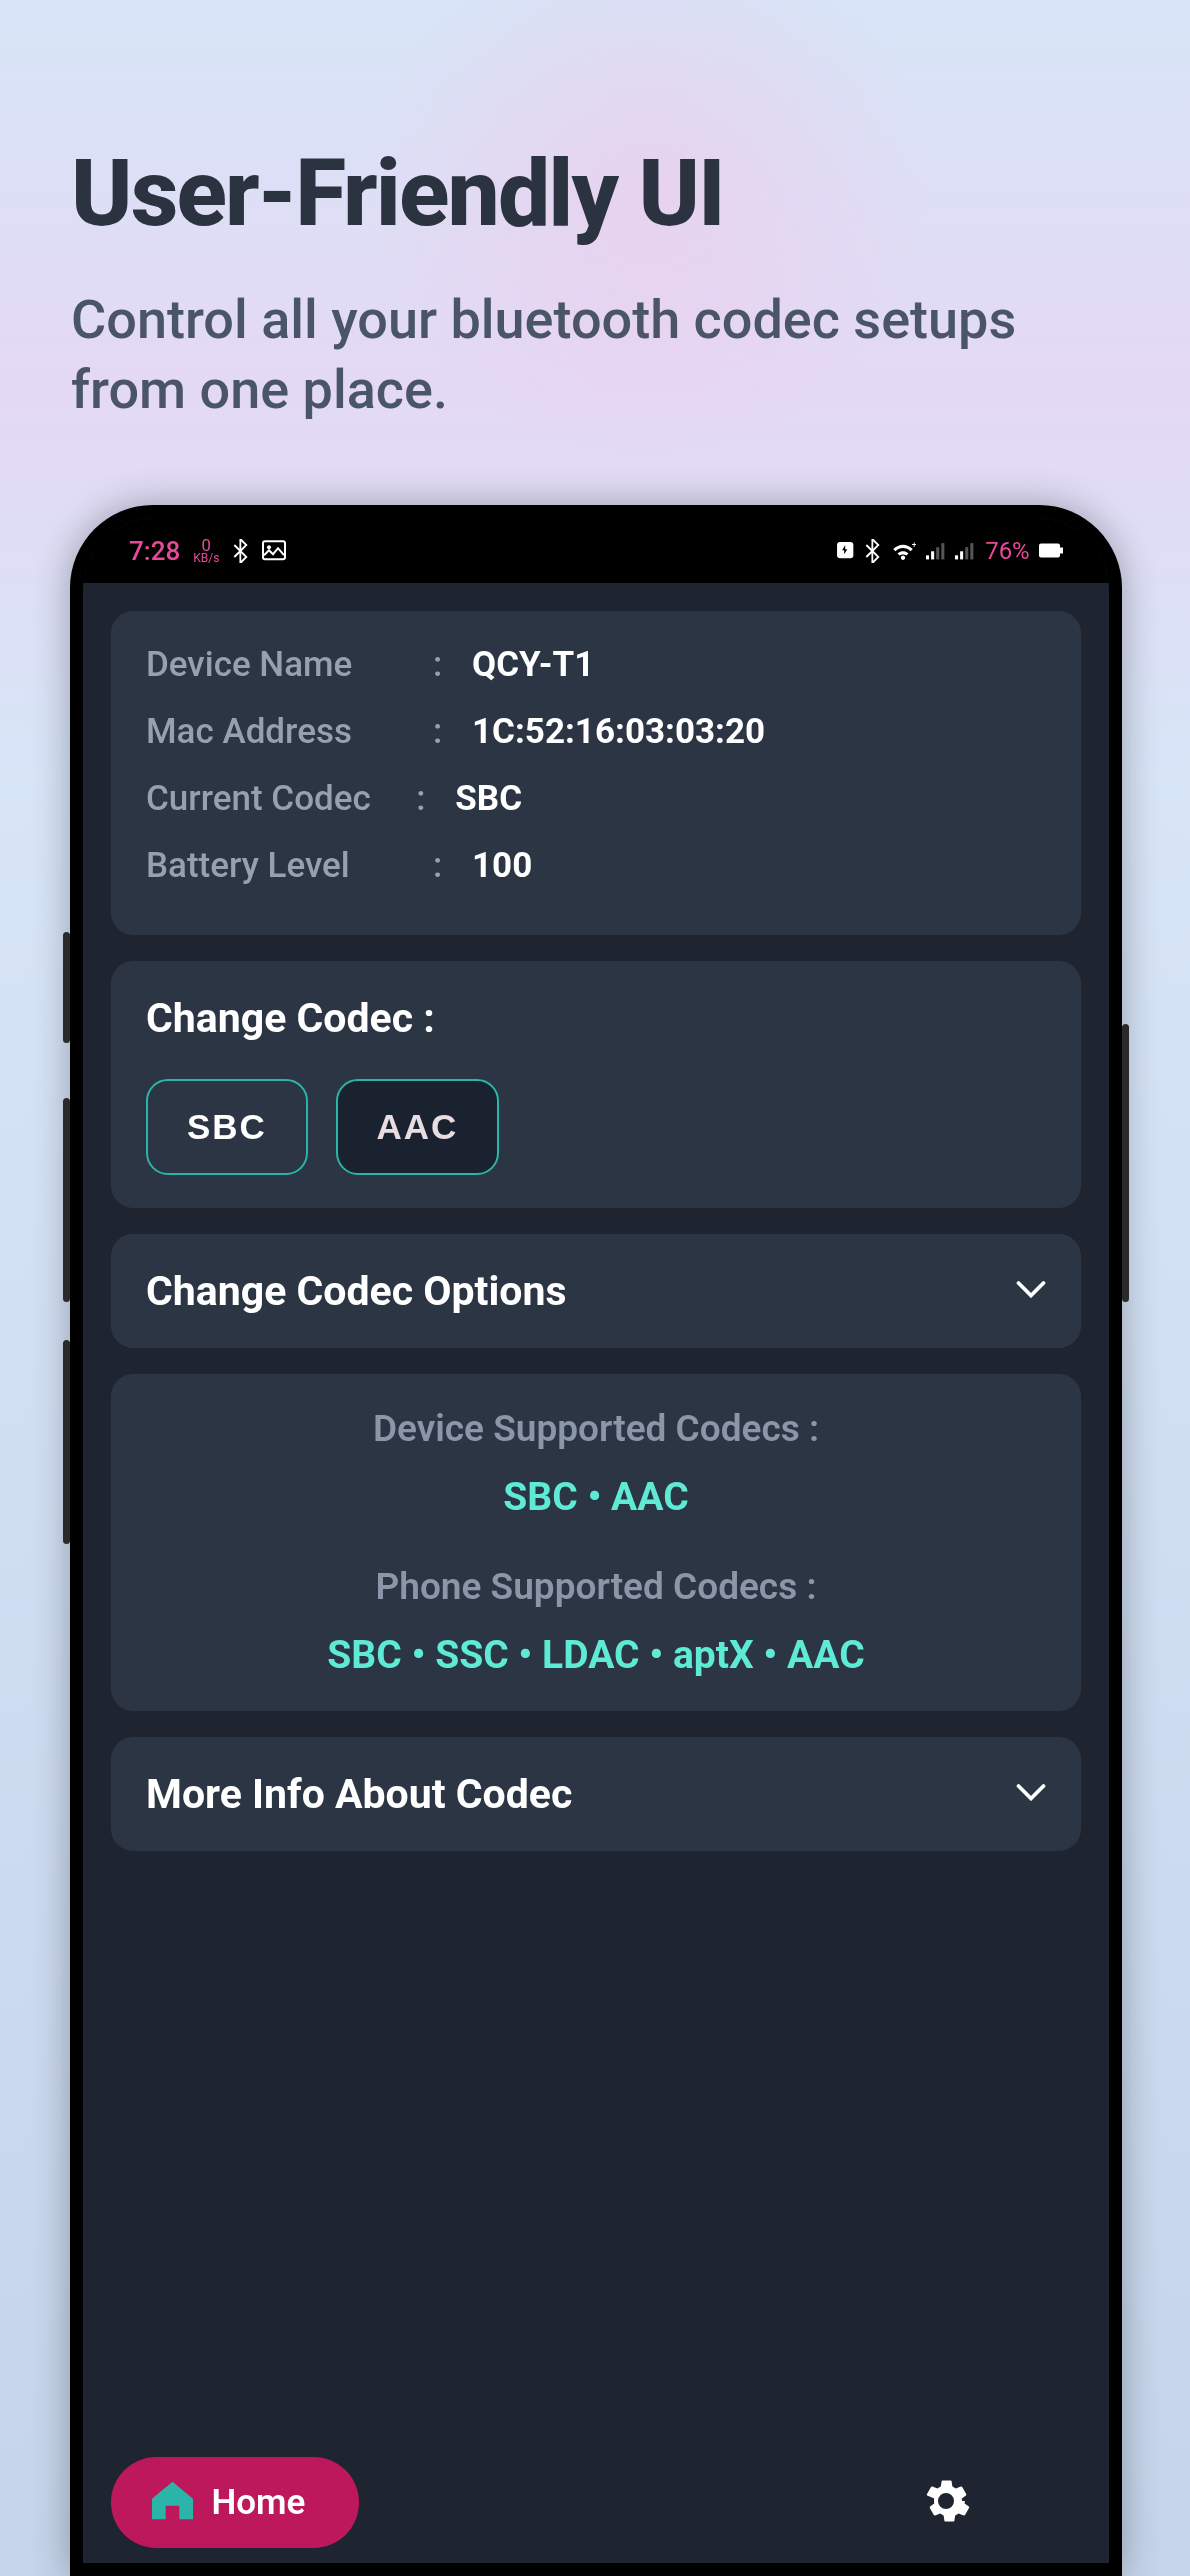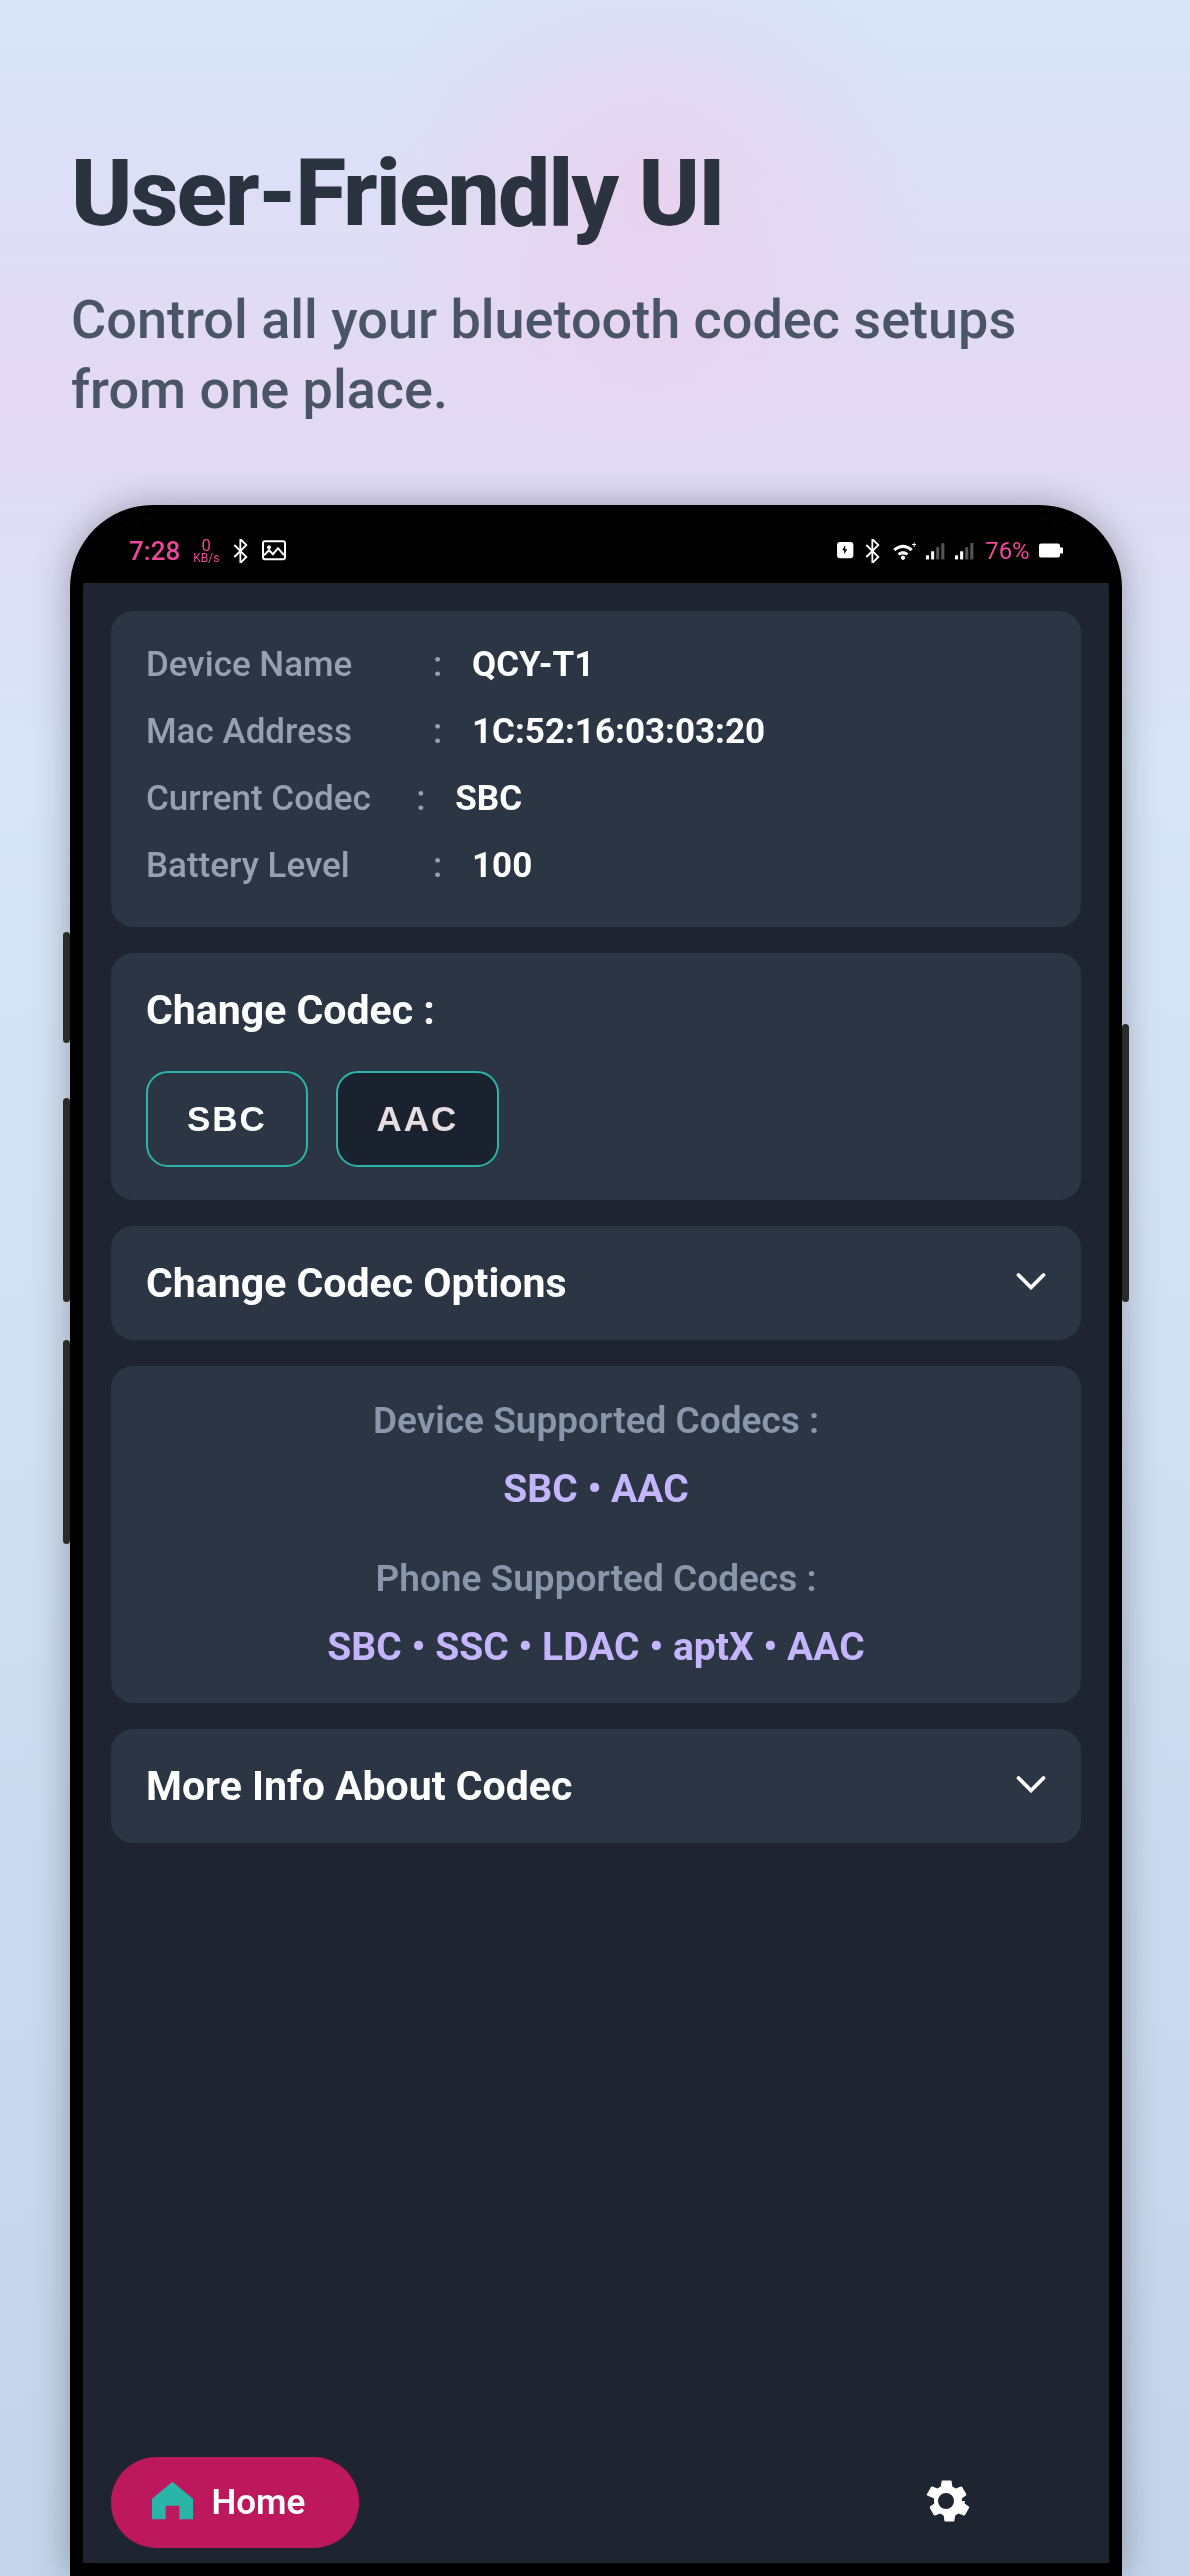--- a/index.html
+++ b/index.html
@@ -96,21 +96,21 @@
       border-radius: 22px;
       padding: 33px 35px;
       margin-bottom: 26px;
     }
     .info-row {
       display: flex;
       align-items: baseline;
       margin-bottom: 26px;
       font-size: 35px;
     }
-    .info-row:last-child { margin-bottom: 8px; }
+    .info-row:last-child { margin-bottom: 16px; }
     .info-label {
       color: #96a0b0;
       width: 287px;
       flex-shrink: 0;
       font-weight: 500;
     }
     .info-colon {
       color: #96a0b0;
       width: 39px;
       flex-shrink: 0;
@@ -158,21 +158,21 @@
     .supported-section {
       text-align: center;
     }
     .supported-label {
       color: #8b96a8;
       font-size: 37px;
       font-weight: 600;
       margin-bottom: 24px;
     }
     .supported-values {
-      color: #c4b5fd;
+      color: #5eead4;
       font-size: 39px;
       font-weight: 700;
       margin-bottom: 45px;
     }
     .supported-values:last-child { margin-bottom: 0; }
     
     .bottom-nav {
       position: absolute;
       bottom: 0;
       left: 28px;

